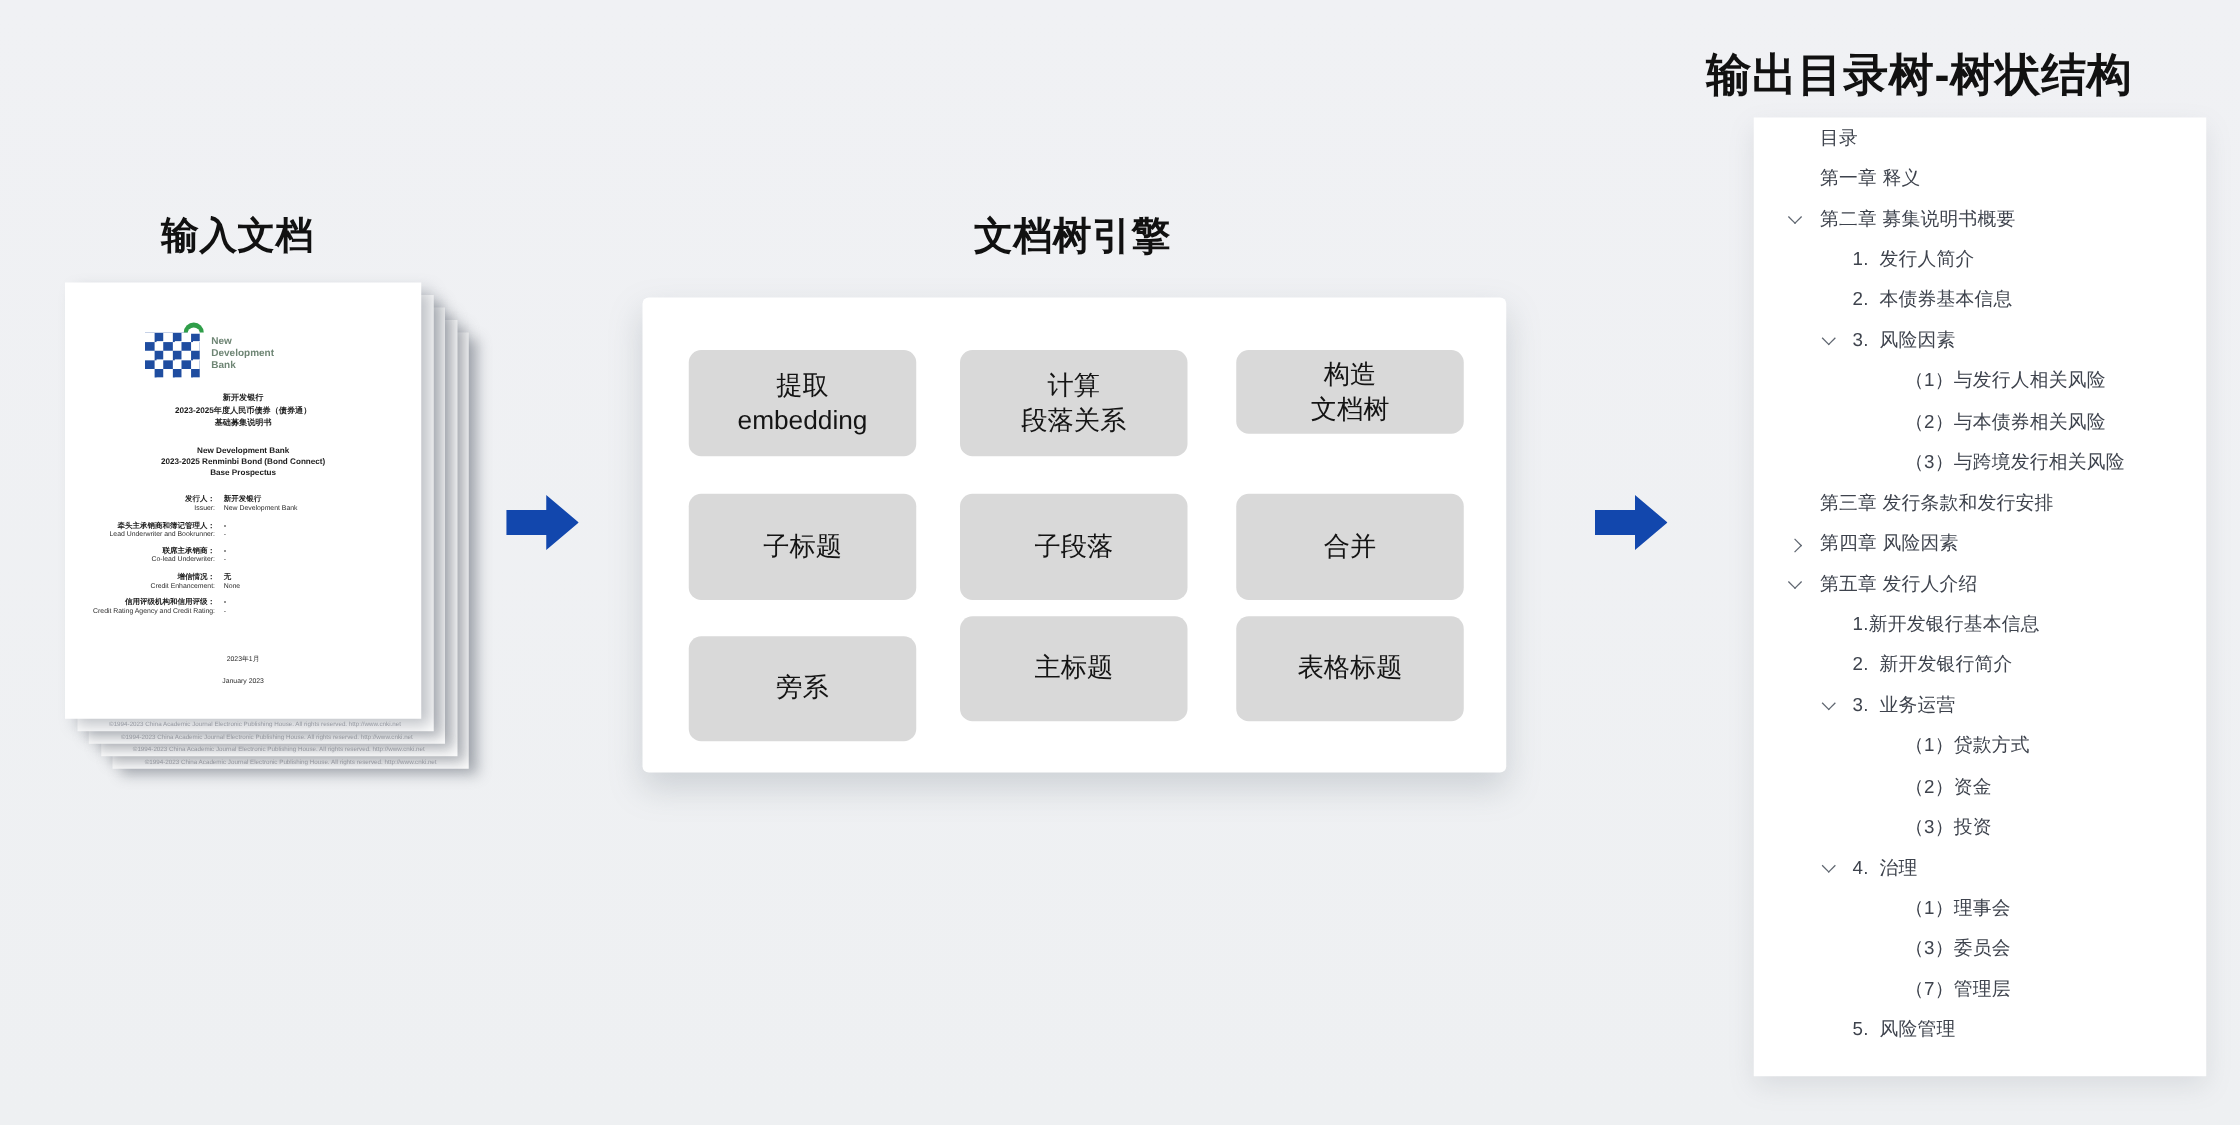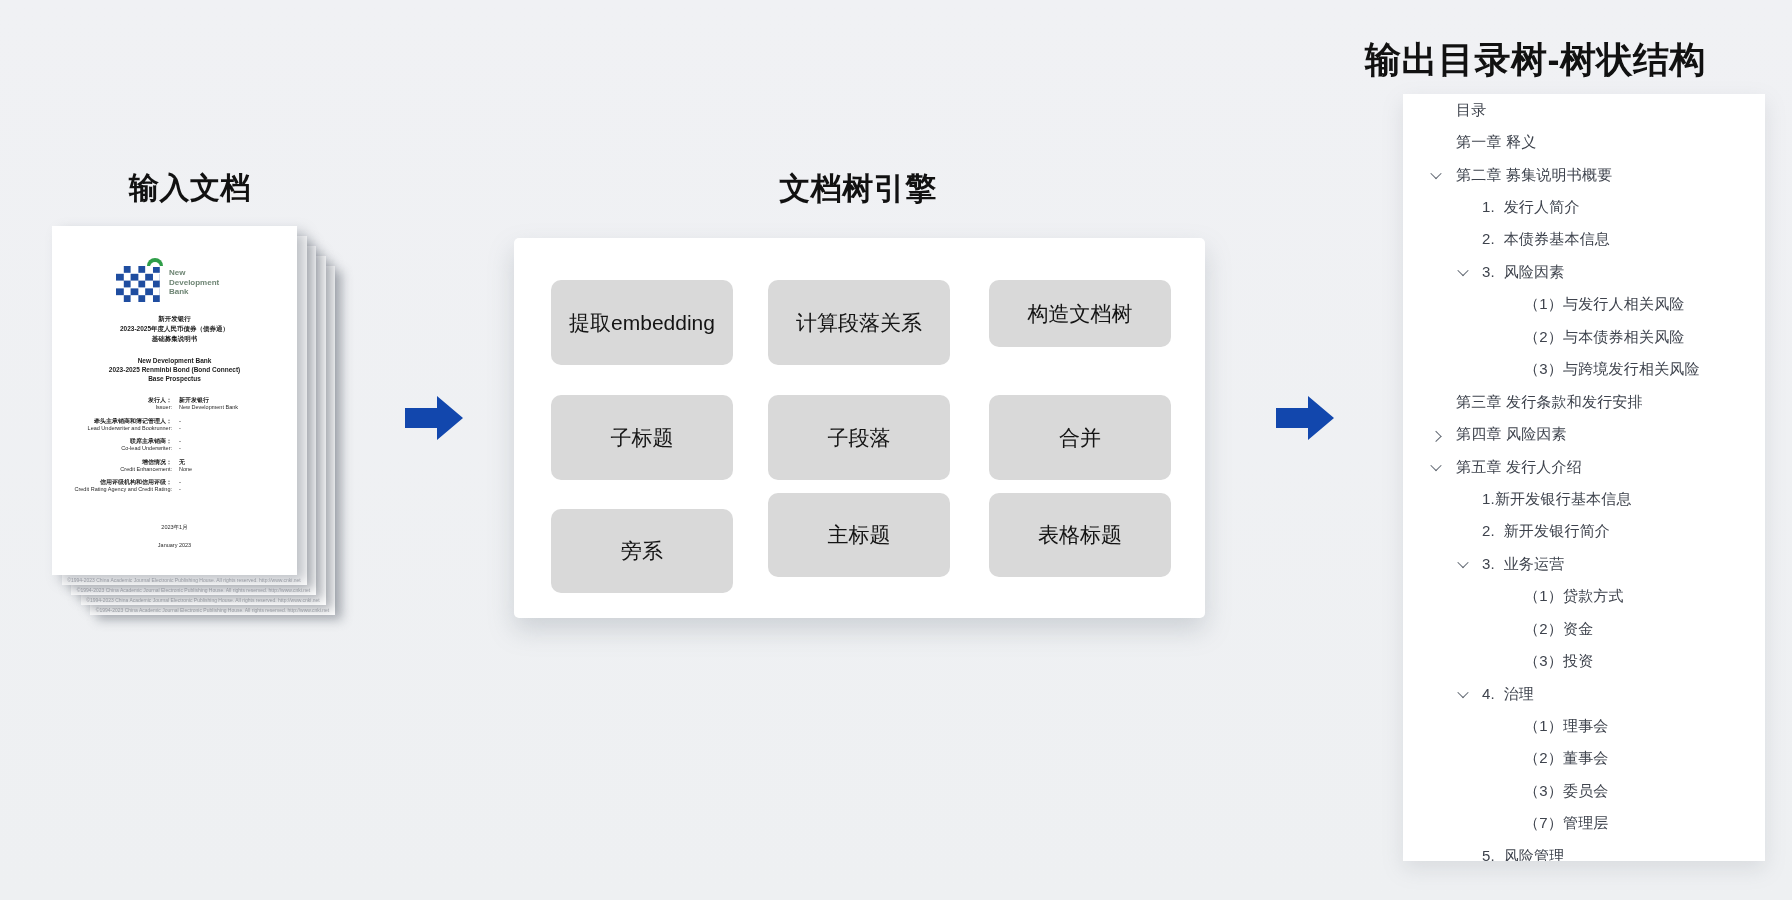--- a/index.html
+++ b/index.html
@@ -13,20 +13,21 @@
     letter-spacing:.5px;white-space:nowrap;
   }
   #title-left{left:40px;top:168px;width:300px;font-size:30px;}
   #title-mid{left:708px;top:168px;width:300px;font-size:31px;}
   #title-right{left:1365px;top:36px;width:320px;font-size:36px;}
 
   
   .doc-page{
     position:absolute;width:245px;height:349px;background:#fff;
     box-shadow:7px 5px 10px rgba(96,102,114,.45);
+    padding-left:40px;
   }
   .doc-front{left:52px;top:226px;z-index:9;box-shadow:8px 6px 12px rgba(96,102,114,.4);}
   .wm{
     position:absolute;left:0;bottom:2px;width:100%;text-align:center;
     font-size:5px;color:#a8aab0;white-space:nowrap;overflow:hidden;
     filter:blur(.3px);
   }
   .doc-body{position:absolute;inset:0;filter:blur(.25px);}
   .checker{
     position:absolute;left:64px;top:40px;width:44px;height:36px;
@@ -54,21 +55,21 @@
   #arrow-2{left:1276px;top:396px;}
 
   
   .engine-panel{
     position:absolute;left:514px;top:238px;width:691px;height:380px;
     background:#fff;border-radius:5px;
     box-shadow:0 12px 26px rgba(120,128,140,.28);
   }
   .engine-box{
     position:absolute;width:182px;background:var(--box-gray);border-radius:10px;
-    display:flex;flex-direction:row;align-items:center;justify-content:center;
+    display:flex;flex-direction:column;align-items:center;justify-content:center;
     font-size:21px;line-height:28px;font-weight:500;color:#141414;text-align:center;
   }
 
   
   .tree-panel{
     position:absolute;left:1403px;top:94px;width:362px;height:767px;
     background:#fff;overflow:hidden;
     box-shadow:0 8px 20px rgba(120,128,140,.18);
   }
   .tree-row{position:relative;height:32.45px;display:flex;align-items:center;}
@@ -289,23 +290,20 @@
         <div class="tree-label">（3）投资</div>
       </div>
       <div class="tree-row lvl2">
         <div class="chev chev-down"></div>
         <div class="tree-label">4.  治理</div>
       </div>
       <div class="tree-row lvl3">
         <div class="tree-label">（1）理事会</div>
       </div>
       <div class="tree-row lvl3">
-        <div class="tree-label">（2）董事会</div>
-      </div>
-      <div class="tree-row lvl3">
         <div class="tree-label">（3）委员会</div>
       </div>
       <div class="tree-row lvl3">
         <div class="tree-label">（7）管理层</div>
       </div>
       <div class="tree-row lvl2">
         <div class="tree-label">5.  风险管理</div>
       </div>
     </div>
 

